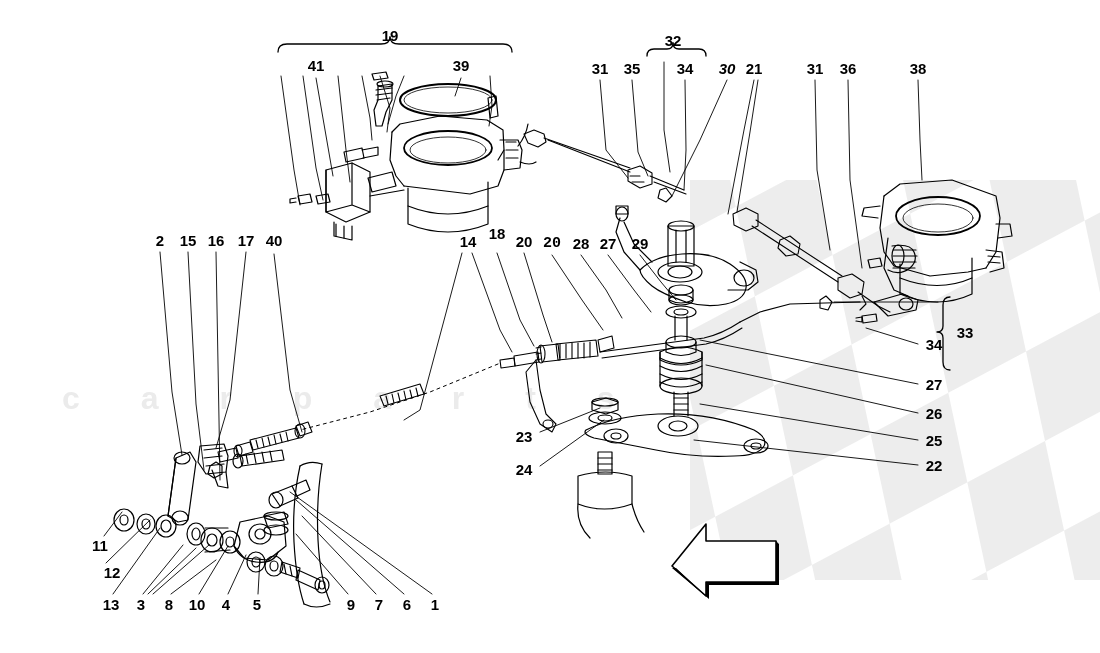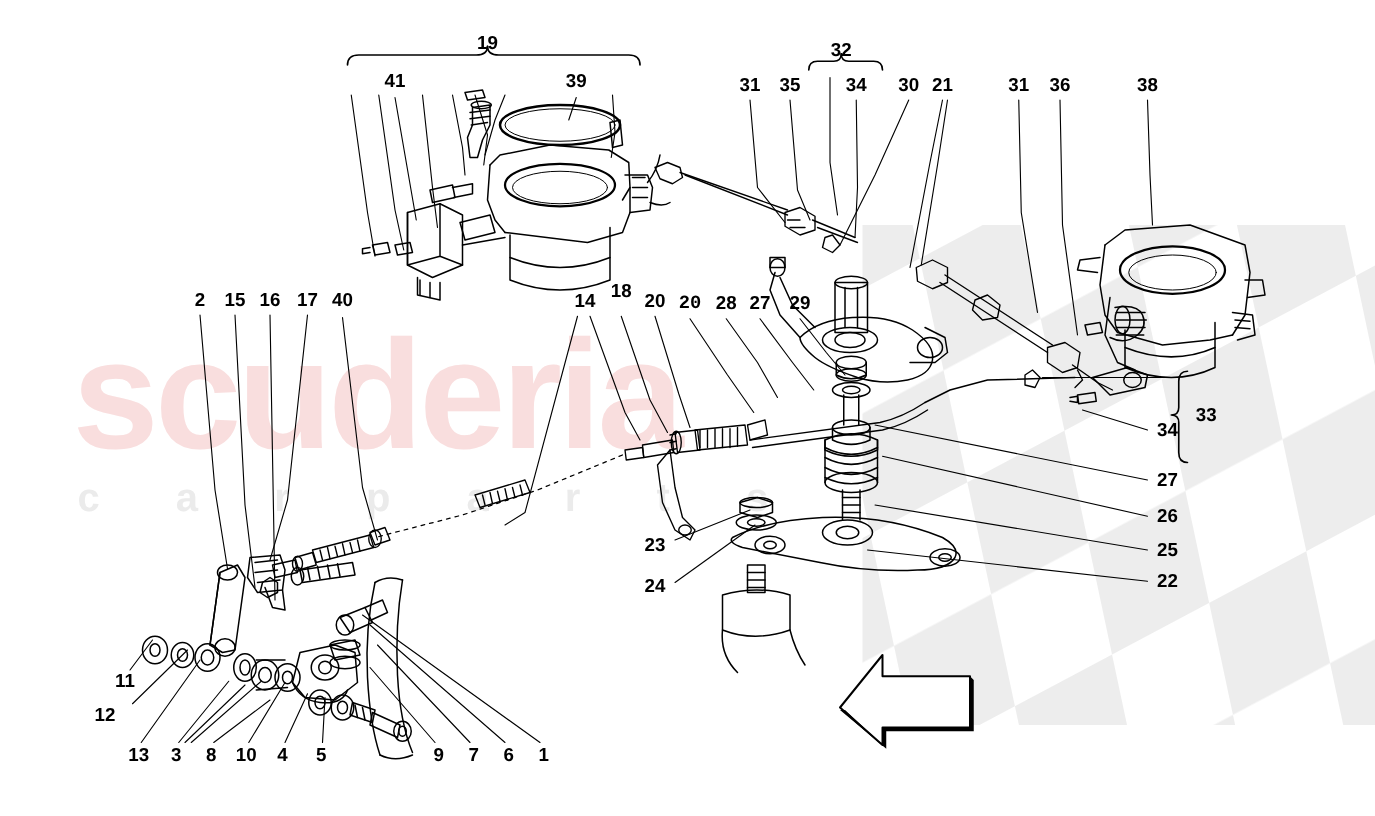--- a/index.html
+++ b/index.html
@@ -86,21 +86,20 @@
       </linearGradient>
       <mask id="flagmask">
         <rect x="690" y="180" width="420" height="400" fill="#fff"></rect>
       </mask>
     </defs>
     <g mask="url(#flagmask)">
       <rect x="640" y="150" width="500" height="470" fill="url(#checkers)"></rect>
     </g>
   </svg>
 
-  <div class="wm-text" id="wm-scuderia">scuderia</div>
   <div class="wm-text" id="wm-carparts">c a r p a r t s</div>
 
   <svg id="art" viewBox="0 0 1100 653" xmlns="http://www.w3.org/2000/svg" aria-hidden="true">
     <g fill="none" stroke="#000" stroke-width="1.1" stroke-linecap="round" stroke-linejoin="round">
 
       <g stroke-width="1.3">
         <path d="M278,52 q0,-8 9,-8 L381,44 q9,0 9,-7"></path>
         <path d="M512,52 q0,-8 -9,-8 L399,44 q-9,0 -9,-7"></path>
       </g>
       <g stroke-width="1.3">
@@ -436,21 +435,21 @@
   </svg>
 
   <div id="callout-layer">
       <div class="lbl" style="left: 390px; top: 35px;">19</div>
       <div class="lbl" style="left: 316px; top: 65px;">41</div>
       <div class="lbl" style="left: 461px; top: 65px;">39</div>
       <div class="lbl" style="left: 673px; top: 40px;">32</div>
       <div class="lbl" style="left: 600px; top: 68px;">31</div>
       <div class="lbl" style="left: 632px; top: 68px;">35</div>
       <div class="lbl" style="left: 685px; top: 68px;">34</div>
-      <div class="lbl" style="left: 727px; top: 68px;">30</div>
+      <div class="lbl" style="left: 727px; top: 68px; font-style: italic;">30</div>
       <div class="lbl" style="left: 754px; top: 68px;">21</div>
       <div class="lbl" style="left: 815px; top: 68px;">31</div>
       <div class="lbl" style="left: 848px; top: 68px;">36</div>
       <div class="lbl" style="left: 918px; top: 68px;">38</div>
       <div class="lbl" style="left: 160px; top: 240px;">2</div>
       <div class="lbl" style="left: 188px; top: 240px;">15</div>
       <div class="lbl" style="left: 216px; top: 240px;">16</div>
       <div class="lbl" style="left: 246px; top: 240px;">17</div>
       <div class="lbl" style="left: 274px; top: 240px;">40</div>
       <div class="lbl" style="left: 468px; top: 241px;">14</div>
@@ -462,21 +461,21 @@
       <div class="lbl" style="left: 640px; top: 243px;">29</div>
       <div class="lbl" style="left: 965px; top: 332px;">33</div>
       <div class="lbl" style="left: 934px; top: 344px;">34</div>
       <div class="lbl" style="left: 934px; top: 384px;">27</div>
       <div class="lbl" style="left: 934px; top: 413px;">26</div>
       <div class="lbl" style="left: 934px; top: 440px;">25</div>
       <div class="lbl" style="left: 934px; top: 465px;">22</div>
       <div class="lbl" style="left: 524px; top: 436px;">23</div>
       <div class="lbl" style="left: 524px; top: 469px; text-align: right;">24</div>
       <div class="lbl" style="left: 100px; top: 545px;">11</div>
-      <div class="lbl" style="left: 84px; top: 572px;">12</div>
+      <div class="lbl" style="left: 112px; top: 572px;">12</div>
       <div class="lbl" style="left: 111px; top: 604px;">13</div>
       <div class="lbl" style="left: 141px; top: 604px;">3</div>
       <div class="lbl" style="left: 169px; top: 604px;">8</div>
       <div class="lbl" style="left: 197px; top: 604px;">10</div>
       <div class="lbl" style="left: 226px; top: 604px;">4</div>
       <div class="lbl" style="left: 257px; top: 604px;">5</div>
       <div class="lbl" style="left: 351px; top: 604px;">9</div>
       <div class="lbl" style="left: 379px; top: 604px;">7</div>
       <div class="lbl" style="left: 407px; top: 604px;">6</div>
       <div class="lbl" style="left: 435px; top: 604px;">1</div>

